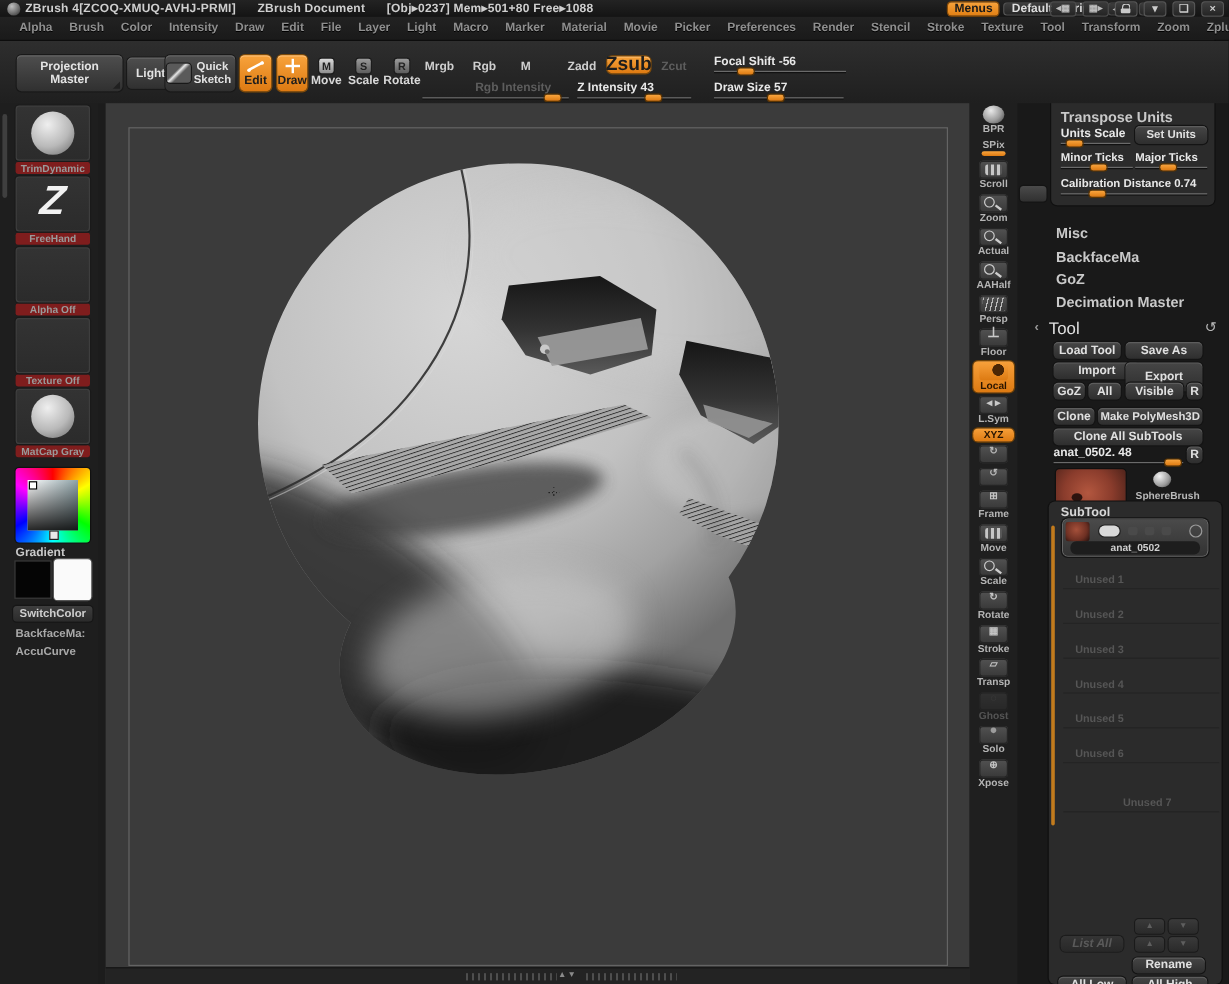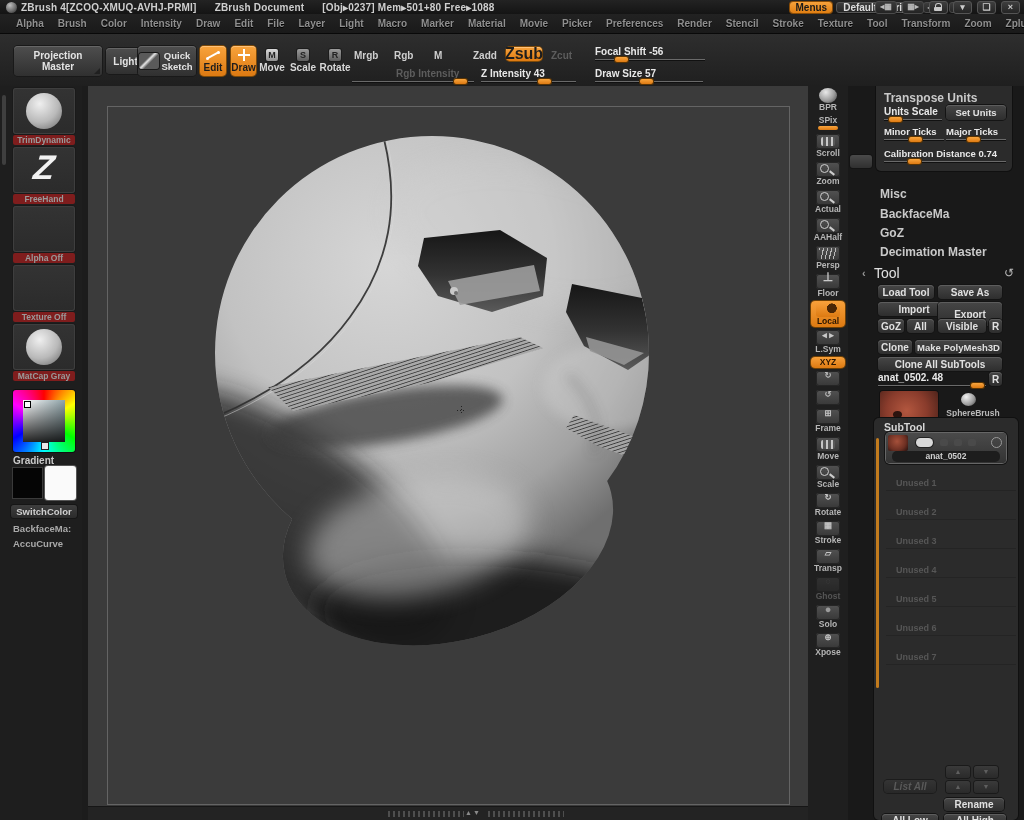--- a/index.html
+++ b/index.html
@@ -673,21 +673,21 @@
           <div id="ast-name">anat_0502</div>
         </div>
 
         <div id="unused-list">
             <div class="unused-row" style="top: 58px;">Unused 1</div>
             <div class="unused-row" style="top: 87px;">Unused 2</div>
             <div class="unused-row" style="top: 116px;">Unused 3</div>
             <div class="unused-row" style="top: 145px;">Unused 4</div>
             <div class="unused-row" style="top: 174px;">Unused 5</div>
             <div class="unused-row" style="top: 203px;">Unused 6</div>
-            <div class="unused-row" style="top: 232px;">Unused 7</div>
+            <div class="unused-row" style="top: 244px; text-align: center;">Unused 7</div>
           </div>
 
         <div class="arrowbtn" style="left:72px;top:348px;">▲</div>
         <div class="arrowbtn" style="left:100px;top:348px;">▼</div>
         <div class="arrowbtn" style="left:72px;top:363px;">▲</div>
         <div class="arrowbtn" style="left:100px;top:363px;">▼</div>
         <div class="pbtn dim" style="left:10px;top:362px;width:52px;height:13px;font-style:italic;">
             <span>List All</span>
           </div>
 

